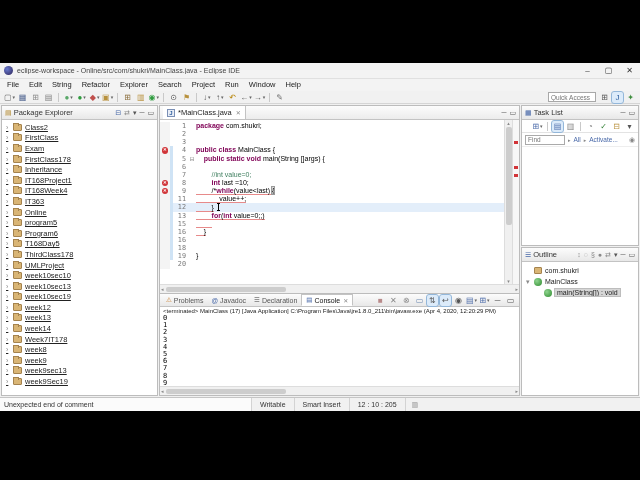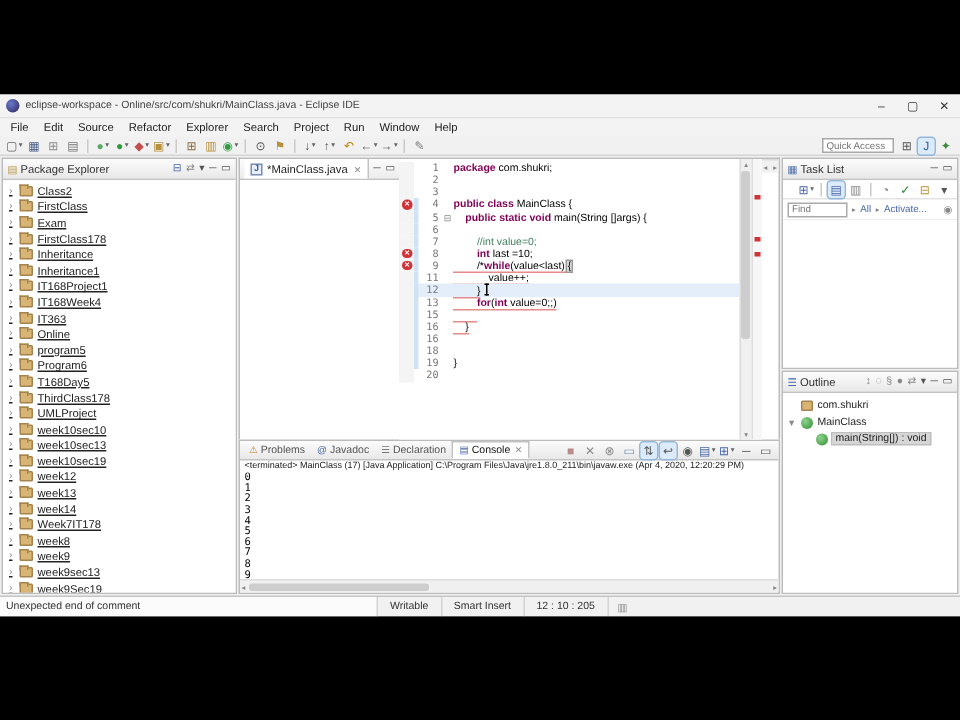--- a/index.html
+++ b/index.html
@@ -42,21 +42,21 @@
 
   
   .tree{flex:1;overflow:hidden;background:#fff;padding-top:2px;text-decoration:underline;}
   .tree-row{height:10.6px;display:flex;align-items:center;padding-left:4px;white-space:nowrap;}
   .twist{width:7px;font-size:7px;color:#8a8a8a;flex:none;}
   .proj-icon{width:9px;height:7px;background:#d9b575;border:1px solid #a5834e;border-radius:1px;margin-right:3px;flex:none;position:relative;}
   .proj-icon::after{content:"";position:absolute;left:-1px;top:-2px;width:4px;height:2px;background:#d9b575;border:1px solid #a5834e;border-bottom:none;}
   .tree-label{font-size:7.5px;color:#222;}
 
   
-  .editor{height:188px;flex:none;display:flex;flex-direction:row;background:#fff;border:1px solid #bcbcbc;border-bottom:none;}
+  .editor{height:188px;flex:none;display:flex;flex-direction:column;background:#fff;border:1px solid #bcbcbc;border-bottom:none;}
   .etab{display:flex;align-items:center;background:#fff;border-right:1px solid #c3c3c3;padding:0 4px;height:13px;font-size:7.5px;}
   .etab .jicon{width:8px;height:8px;background:#e8edf6;border:1px solid #7a8fb5;color:#2f5f9f;font-size:6px;font-weight:bold;text-align:center;line-height:7px;margin-right:3px;}
   .etab .close{margin-left:4px;color:#888;font-size:6px;}
   .editor-body{flex:1;position:relative;overflow:hidden;background:#fff;}
   .code-scroll{position:absolute;left:0;top:0;right:15px;bottom:0;overflow:hidden;padding-top:2px;}
   .code-line{height:8.15px;display:flex;align-items:center;position:relative;}
   .code-line.hl{background:#e3eefa;}
   .ann{width:10px;flex:none;height:100%;background:#f4f4f4;display:flex;align-items:center;justify-content:center;}
   .code-line.hl .ann{background:#f4f4f4;}
   .err-icon{width:6.5px;height:6.5px;border-radius:50%;background:#d13438;color:#fff;font-size:4.5px;line-height:6.5px;text-align:center;font-weight:bold;}
@@ -132,21 +132,21 @@
     <span class="win-controls">
         <span class="win-btn">–</span>
         <span class="win-btn">▢</span>
         <span class="win-btn">✕</span>
       </span>
   </div>
 
   <div class="menubar">
       <span class="menu-item">File</span>
       <span class="menu-item">Edit</span>
-      <span class="menu-item">Source</span>
+      <span class="menu-item">String</span>
       <span class="menu-item">Refactor</span>
       <span class="menu-item">Explorer</span>
       <span class="menu-item">Search</span>
       <span class="menu-item">Project</span>
       <span class="menu-item">Run</span>
       <span class="menu-item">Window</span>
       <span class="menu-item">Help</span>
     </div>
 
   <div class="toolbar">
@@ -225,25 +225,20 @@
               <span class="tree-label">FirstClass178</span>
             </div>
             <div class="tree-row">
               <span class="twist">›</span>
               <span class="proj-icon"></span>
               <span class="tree-label">Inheritance</span>
             </div>
             <div class="tree-row">
               <span class="twist">›</span>
               <span class="proj-icon"></span>
-              <span class="tree-label">Inheritance1</span>
-            </div>
-            <div class="tree-row">
-              <span class="twist">›</span>
-              <span class="proj-icon"></span>
               <span class="tree-label">IT168Project1</span>
             </div>
             <div class="tree-row">
               <span class="twist">›</span>
               <span class="proj-icon"></span>
               <span class="tree-label">IT168Week4</span>
             </div>
             <div class="tree-row">
               <span class="twist">›</span>
               <span class="proj-icon"></span>

